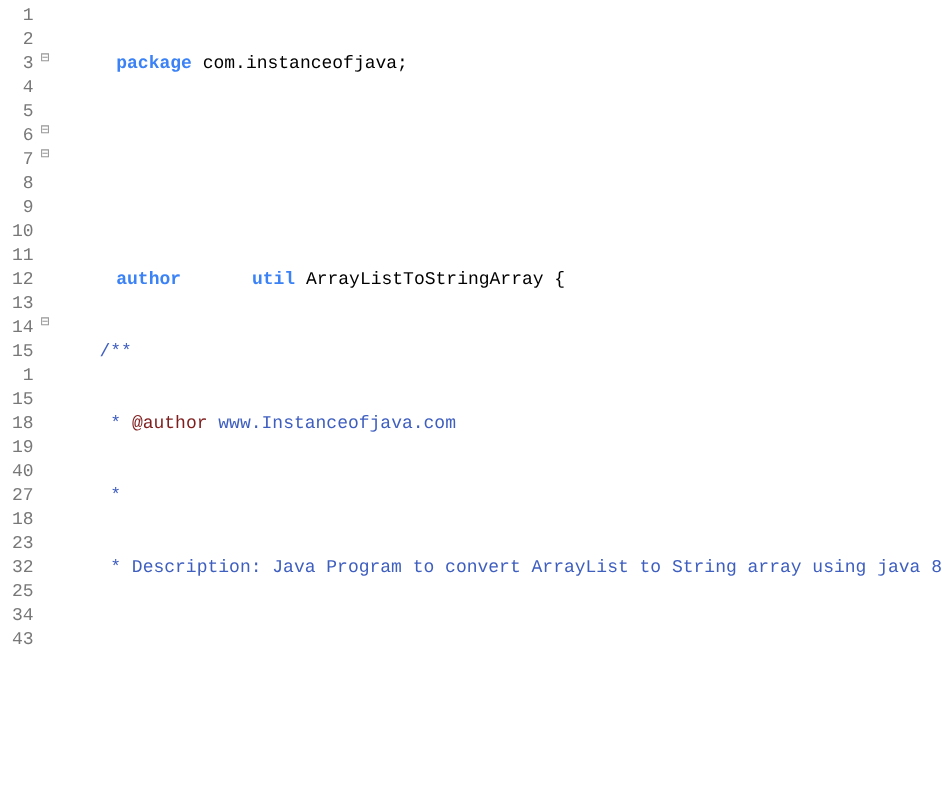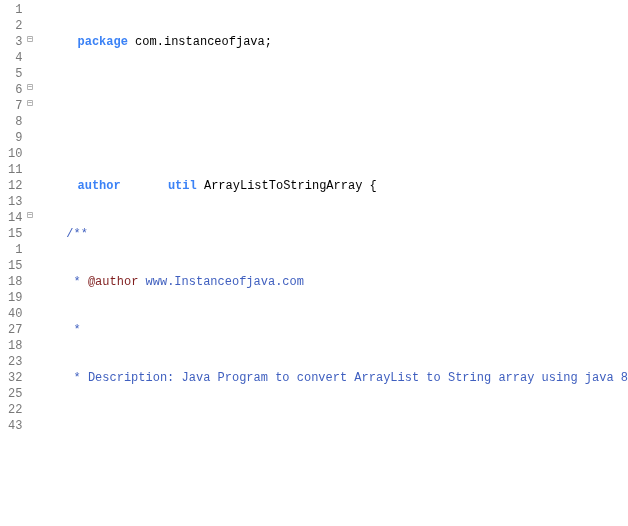--- a/index.html
+++ b/index.html
@@ -69,21 +69,21 @@
     <span class="line">1</span>
     <span class="line">15</span>
     <span class="line">18</span>
     <span class="line">19</span>
     <span class="line">40</span>
     <span class="line">27</span>
     <span class="line">18</span>
     <span class="line">23</span>
     <span class="line">32</span>
     <span class="line">25</span>
-    <span class="line">22</span>
+    <span class="line">34</span>
     <span class="line">43</span>
   </div>
   <div class="folding">
     <span class="blank"></span>
     <span class="blank"></span>
     <span class="fold"></span>
     <span class="blank"></span>
     <span class="blank"></span>
     <span class="fold"></span>
     <span class="fold"></span>

